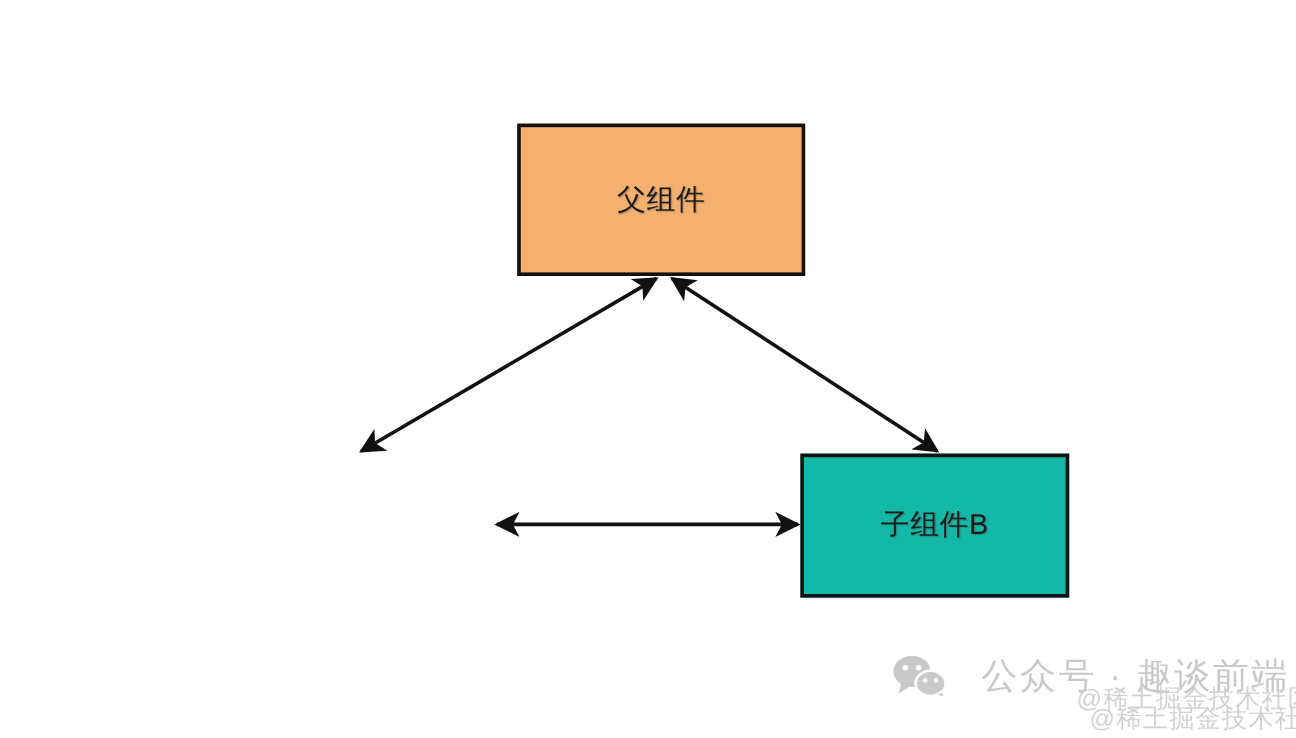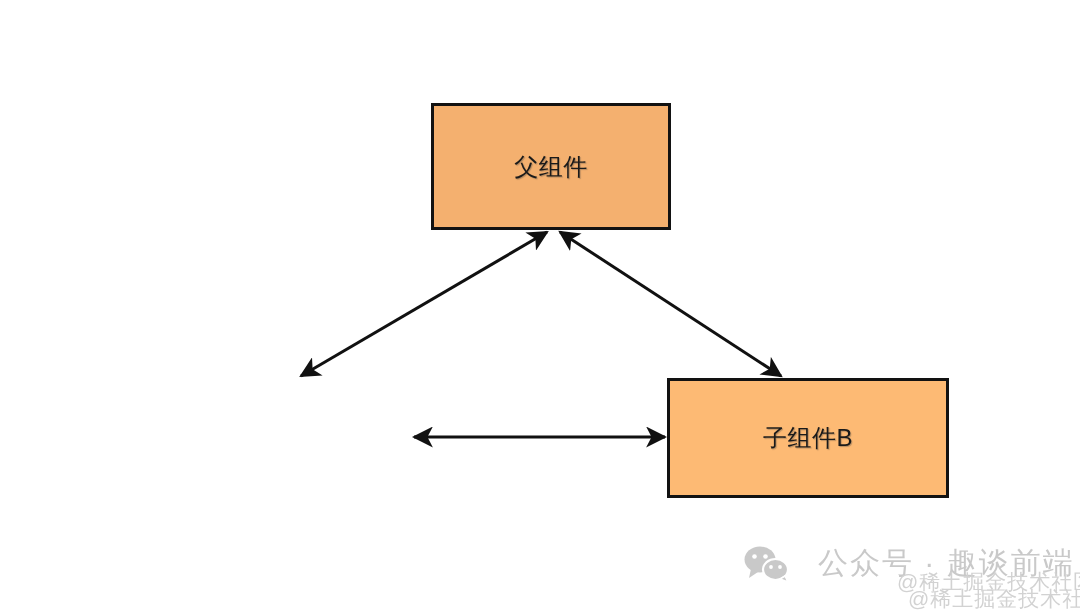--- a/index.html
+++ b/index.html
@@ -42,23 +42,23 @@
   #node-child-a {
     left: 173px;
     top: 378px;
     width: 240px;
     height: 120px;
     background: #AEC2E6;
   }
   #node-child-b {
     left: 667px;
     top: 378px;
-    width: 282px;
+    width: 224px;
     height: 120px;
-    background: #fdba74;
+    background: #14b8a6;
   }
   #edges {
     position: absolute;
     left: 0;
     top: 0;
     width: 1080px;
     height: 615px;
     pointer-events: none;
   }
   #footer-brand {

